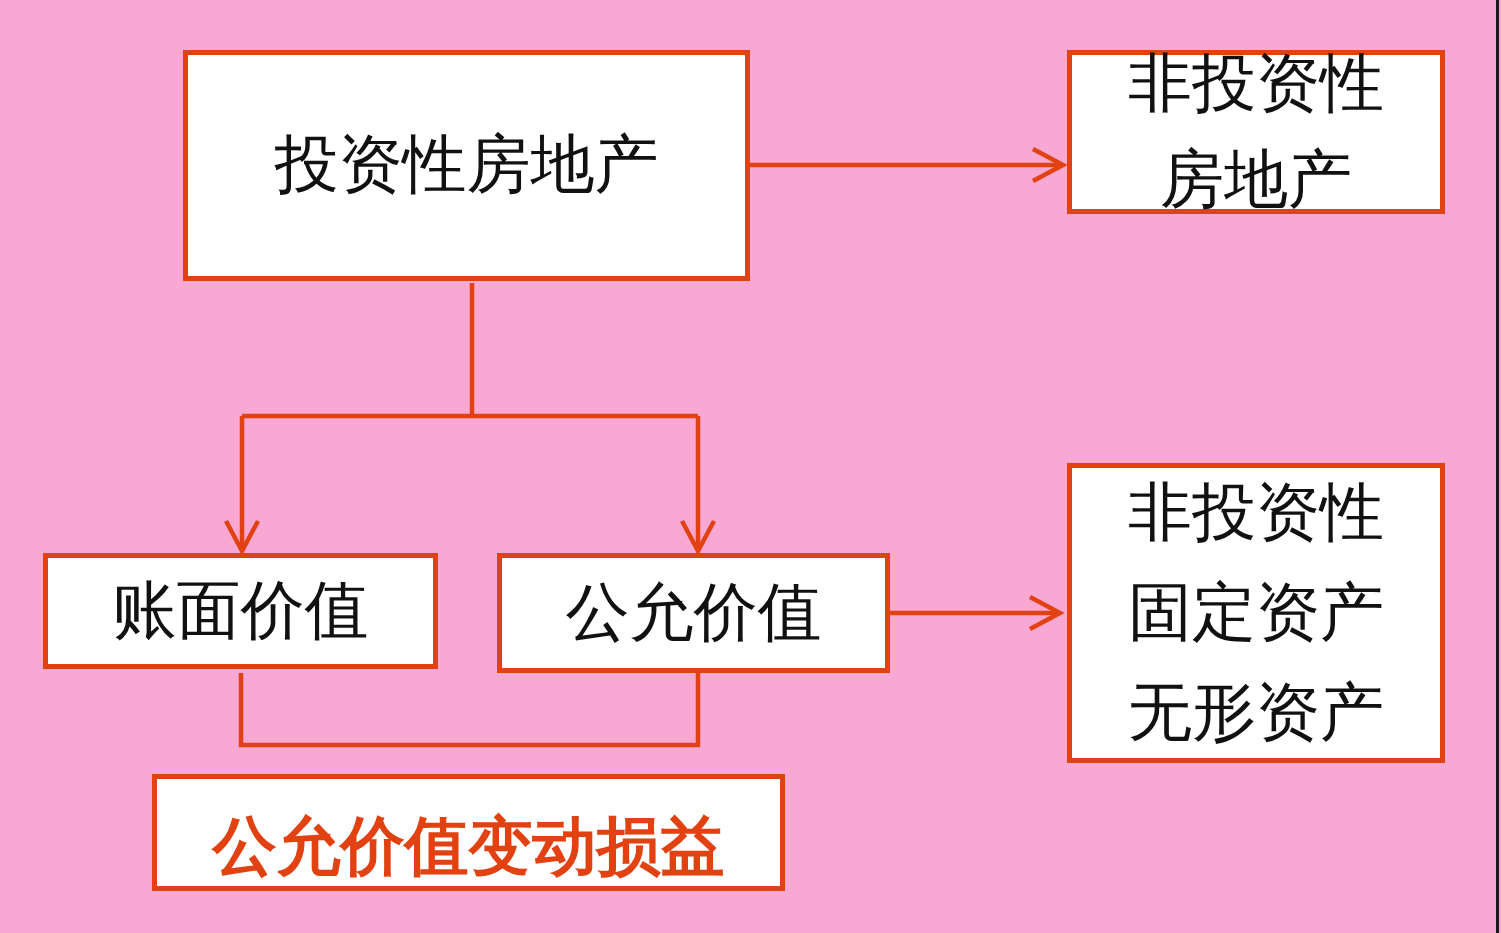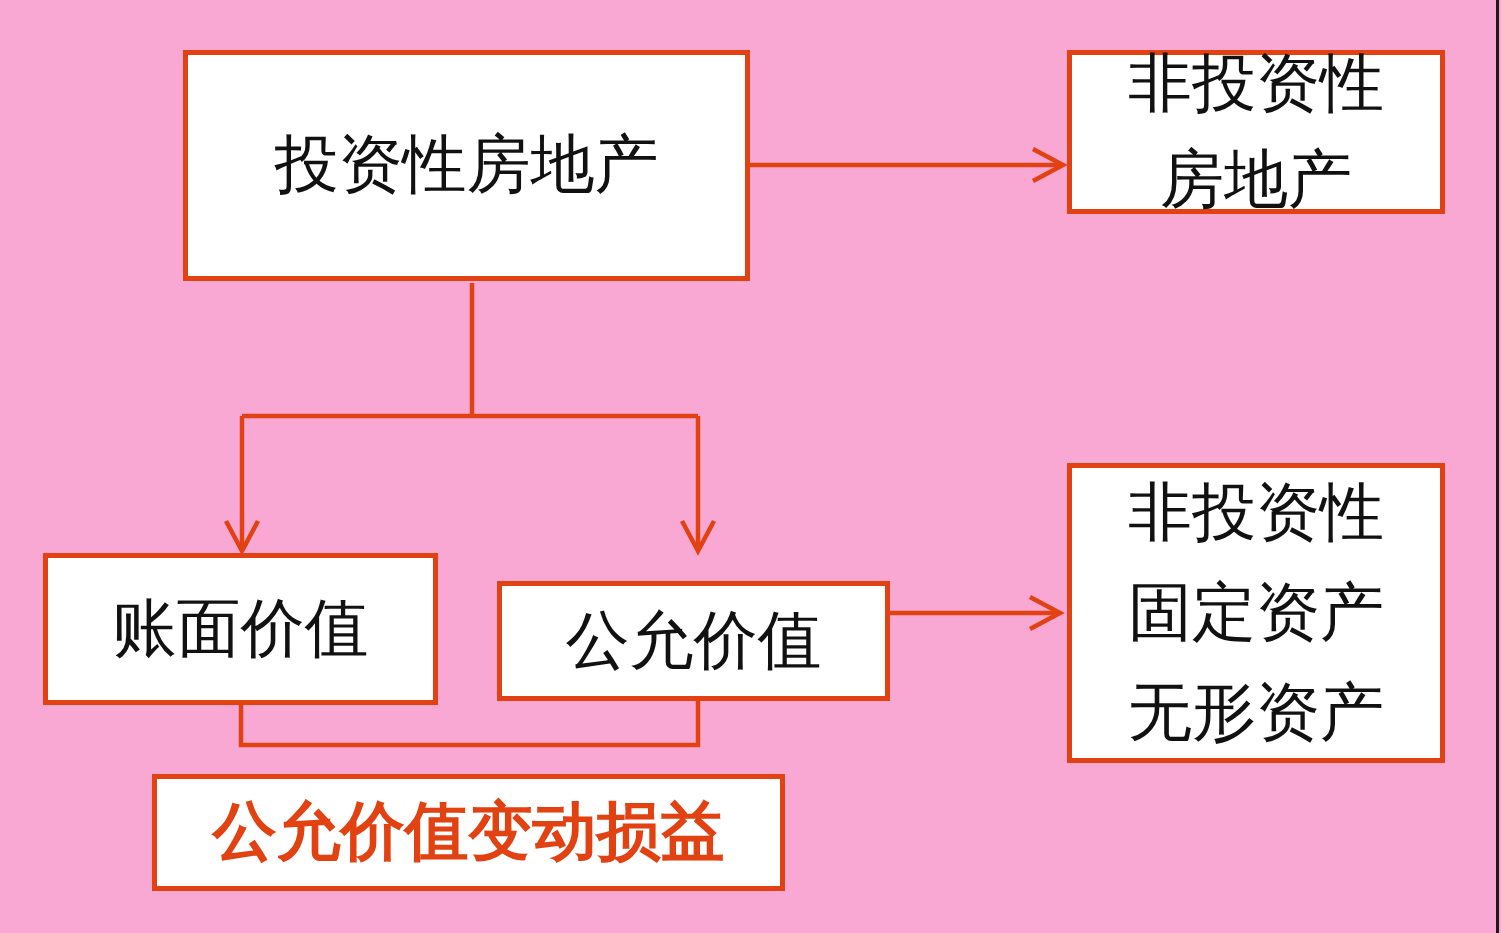--- a/index.html
+++ b/index.html
@@ -26,27 +26,28 @@
     align-items:center;
     justify-content:center;
     text-align:center;
     color:var(--ink);
     font-size:64px;
     line-height:1.2;
   }
   .node .line{display:block;}
   #node-investment-property{left:183px;top:50px;width:567px;height:231px;}
   #node-non-investment-property{left:1067px;top:50px;width:378px;height:164px;line-height:1.5;}
-  #node-book-value{left:43px;top:553px;width:395px;height:152px;text-align:center;}
-  #node-fair-value{left:497px;top:553px;width:393px;height:120px;margin-top:28px;}
+  #node-book-value{left:43px;top:553px;width:395px;height:116px;text-align:center;}
+  #node-fair-value{left:497px;top:553px;width:393px;height:120px;}
   #node-other-assets{left:1067px;top:463px;width:378px;height:300px;line-height:1.56;}
   #node-fair-value-change{
     left:152px;top:774px;width:633px;height:117px;
     font-weight:bold;
     color:var(--accent);
+    justify-content:flex-end;
   }
   #connector-layer{
     position:absolute;
     left:0;top:0;
     width:1501px;height:933px;
     pointer-events:none;
   }
   #window-edge-line{
     position:absolute;
     left:1496px;top:0;

